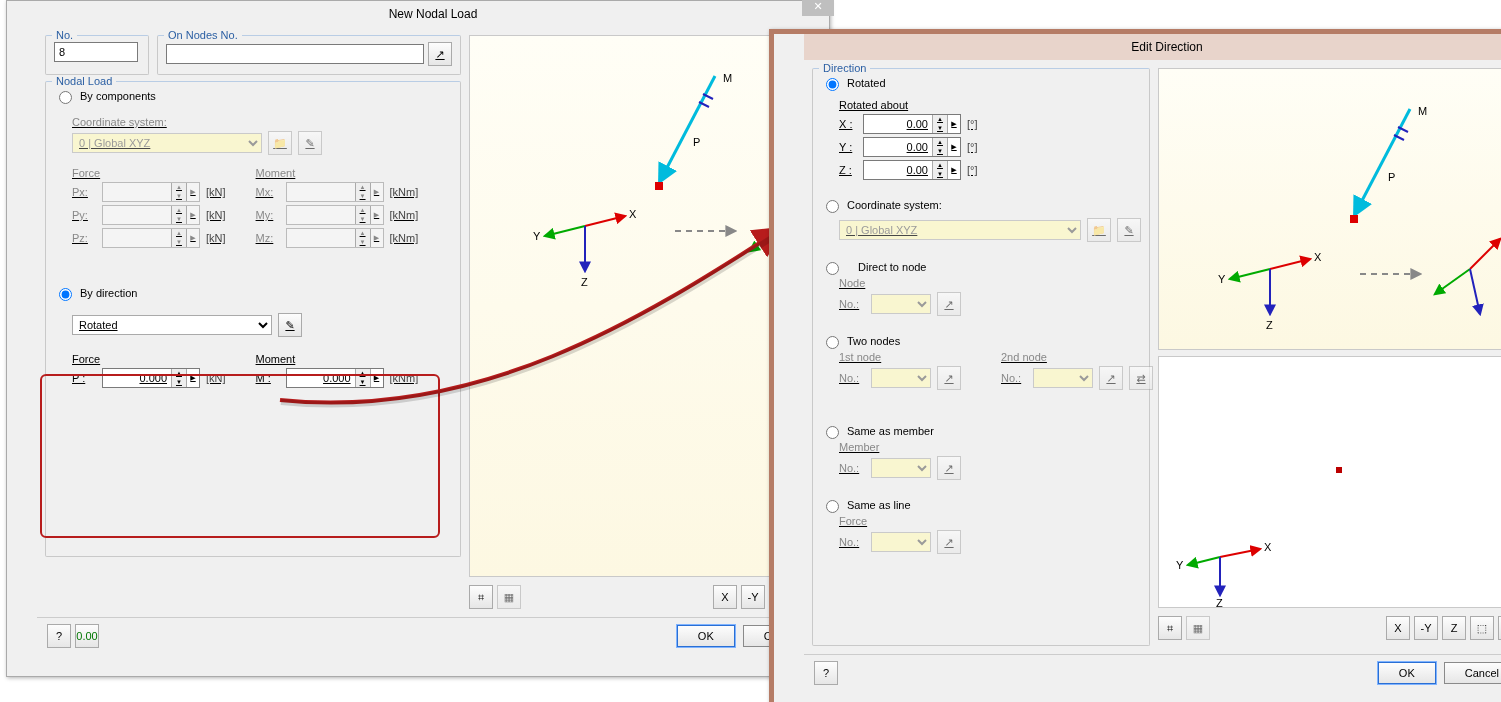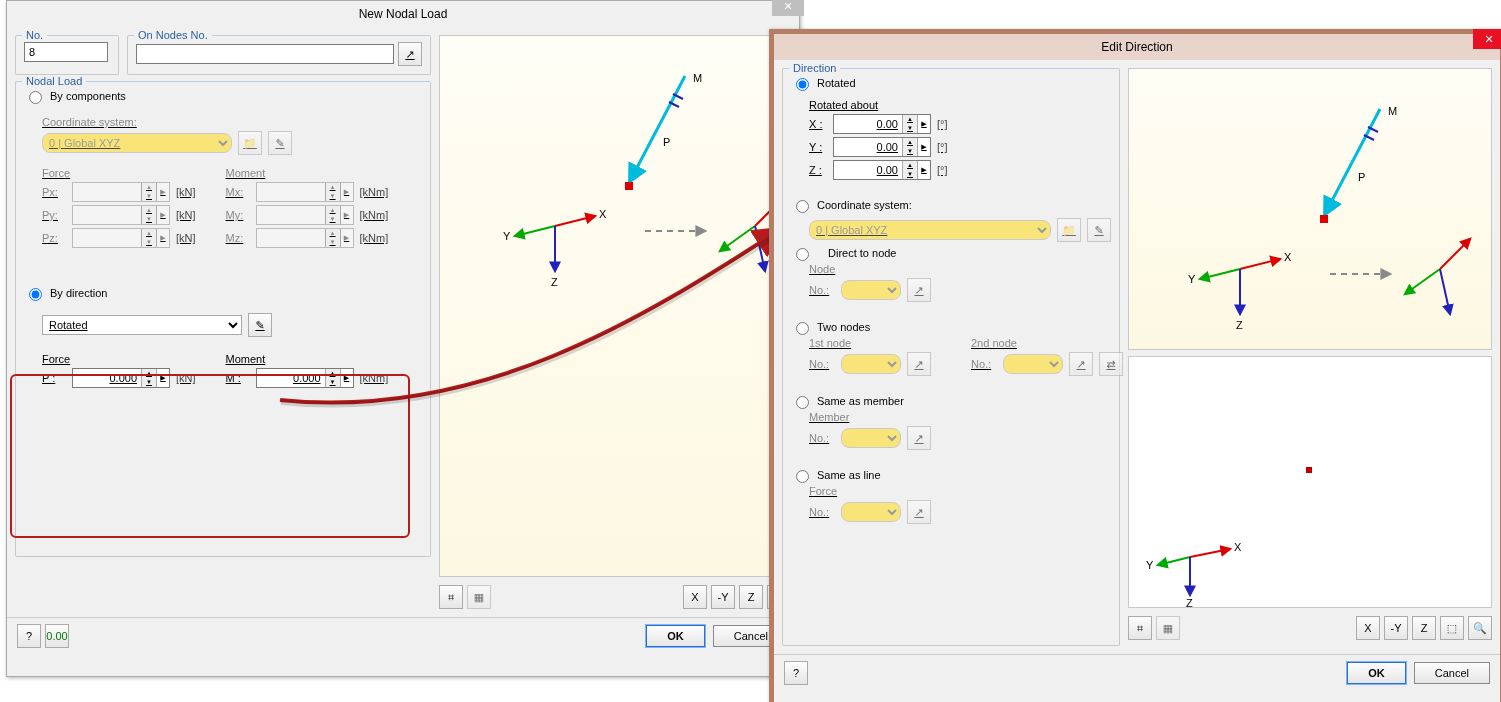--- a/index.html
+++ b/index.html
@@ -11,20 +11,21 @@
   color: #000;
   width: 1501px;
   height: 702px;
   position: relative;
 }
 .dialog {
   position: absolute;
   background: #f0f0f0;
   border: 1px solid #aaa;
   box-shadow: 1px 1px 4px rgba(0,0,0,0.3);
+  padding-left: 30px;
 }
 .dialog-left {
   left: 6px;
   top: 0;
   width: 792px;
   height: 675px;
 }
 .dialog-right {
   left: 769px;
   top: 29px;
@@ -107,21 +108,21 @@
   padding: 0 4px;
   font-size: 11px;
 }
 .select-box {
   height: 20px;
   border: 1px solid #aaa;
   background: #fff;
   font-size: 11px;
   padding: 0 2px;
 }
-.select-box.disabled { background: #fde047; color: #777; border-color: #bbb; border-radius: 8px; }
+.select-box.disabled { background: #fef9c3; color: #777; border-color: #bbb; }
 .icon-btn {
   width: 22px; height: 22px;
   border: 1px solid #aaa;
   background: linear-gradient(#fdfdfd,#e6e6e6);
   display: inline-flex;
   align-items: center;
   justify-content: center;
   font-size: 11px;
 }
 .icon-btn.disabled { opacity: 0.55; }
@@ -147,21 +148,21 @@
   position: relative;
   overflow: hidden;
 }
 .btn {
   height: 22px;
   padding: 0 20px;
   border: 1px solid #8a8a8a;
   background: linear-gradient(#fdfdfd,#e6e6e6);
   font-size: 11px;
 }
-.btn.primary { border-color:#2a6fd4; box-shadow: 0 0 0 1px #7fb3ff; font-weight: bold; }
+.btn.primary { border-color:#2a6fd4; box-shadow: 0 0 0 1px #7fb3ff; }
 .footer-row {
   display:flex;
   justify-content: space-between;
   align-items:center;
   padding: 6px 10px;
   border-top: 1px solid #ccc;
   gap: 10px;
 }
 .highlight-box {
   border: 2px solid #b71c1c;
@@ -489,21 +490,21 @@
         <label class="radio" style="margin-top:14px;">
             <input type="radio" name="dir" style="">
             <span>Coordinate system:</span>
           </label>
         <div class="row" style="margin-left:18px;">
           <select class="select-box disabled" style="flex:1;" disabled=""><option>0 | Global XYZ</option></select>
           <div class="icon-btn disabled">📁</div>
           <div class="icon-btn disabled">✎</div>
         </div>
 
-        <label class="radio" style="gap:16px;">
+        <label class="radio" style="margin-top:14px;gap:16px;">
             <input type="radio" name="dir" style="">
             <span>Direct to node</span>
           </label>
         <div style="margin-left:18px;">
           <div class="disabled-text">Node</div>
           <div class="row">
               <span class="disabled-text" style="width:26px;">No.:</span>
               <select class="select-box disabled" disabled="" style="width:60px;"></select>
               <div class="icon-btn disabled">↗</div>
             </div>
@@ -526,21 +527,21 @@
             <div class="disabled-text">2nd node</div>
             <div class="row">
                 <span class="disabled-text" style="width:26px;">No.:</span>
                 <select class="select-box disabled" disabled="" style="width:60px;"></select>
                 <div class="icon-btn disabled">↗</div>
                 <div class="icon-btn disabled">⇄</div>
               </div>
           </div>
         </div>
 
-        <label class="radio" style="margin-top:14px;">
+        <label class="radio" style="margin-top:30px;">
             <input type="radio" name="dir" style="">
             <span>Same as member</span>
           </label>
         <div style="margin-left:18px;">
           <div class="disabled-text">Member</div>
           <div class="row">
               <span class="disabled-text" style="width:26px;">No.:</span>
               <select class="select-box disabled" disabled="" style="width:60px;"></select>
               <div class="icon-btn disabled">↗</div>
             </div>

